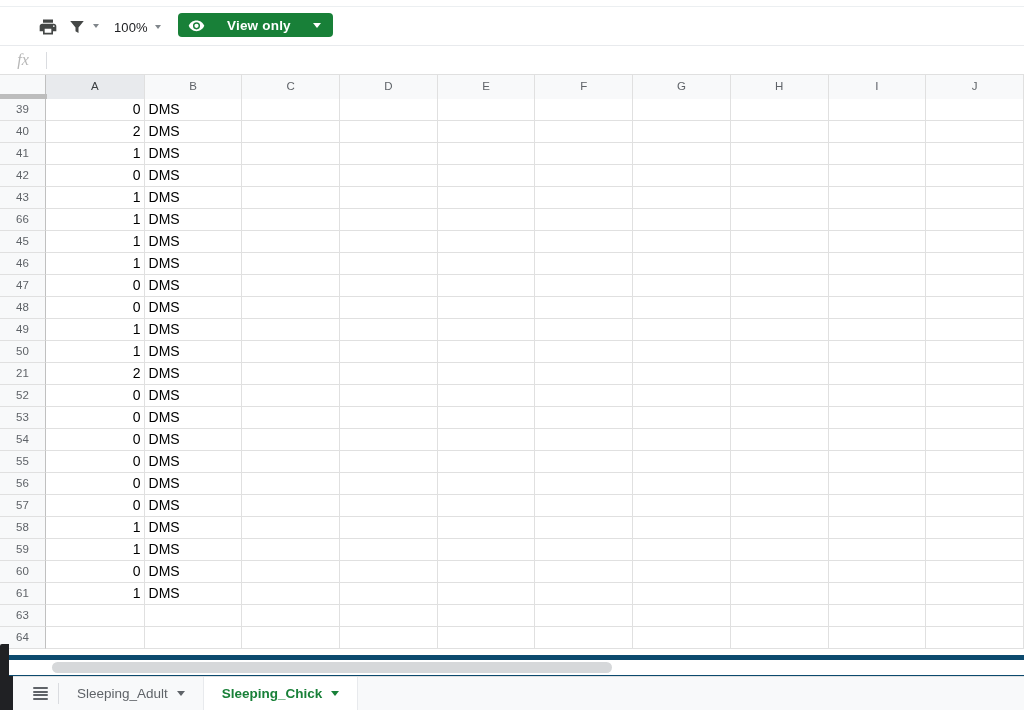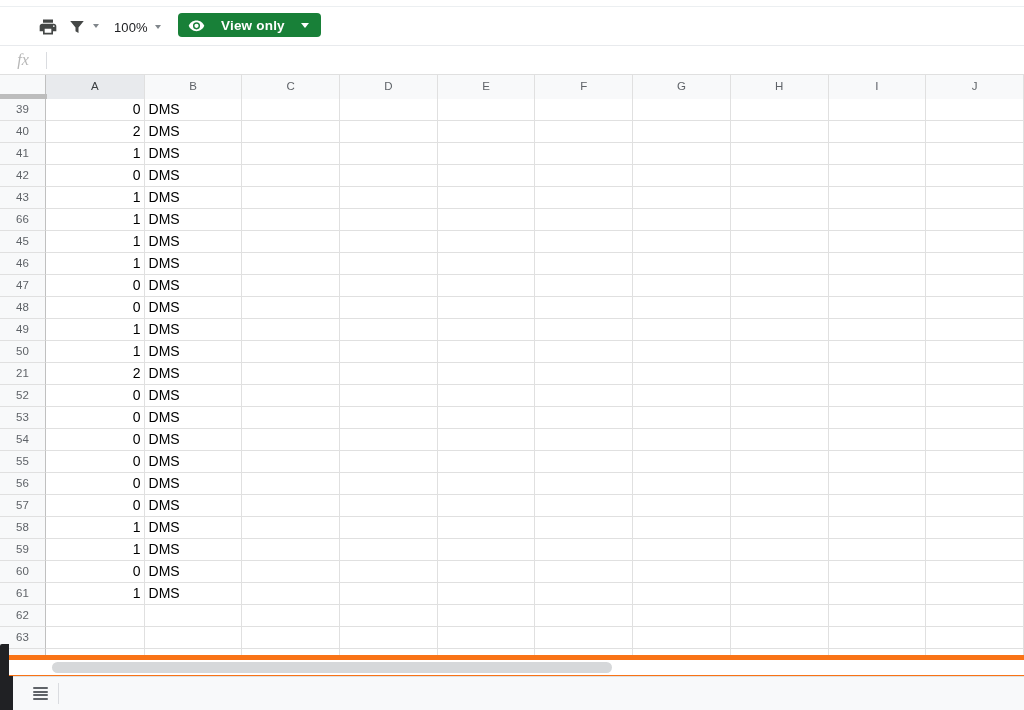--- a/index.html
+++ b/index.html
@@ -10,21 +10,21 @@
     overflow: hidden;
     background: #ffffff;
     font-family: "Liberation Sans", sans-serif;
     -webkit-font-smoothing: antialiased;
   }
 
   #app {
     position: relative;
     width: 1024px;
     height: 710px;
-    background: #f97316;
+    background: #0c4a6e;
   }
 
   
   .toolbar {
     position: absolute;
     top: 0;
     left: 0;
     width: 1024px;
     height: 46px;
     background: #ffffff;
@@ -93,21 +93,21 @@
     border-top-width: 5.5px;
   }
 
   .view-only-btn {
     position: absolute;
     top: 13px;
     left: 178px;
     height: 24px;
     display: flex;
     align-items: center;
-    gap: 16px;
+    gap: 22px;
     padding: 0 12px 0 10px;
     background: #188038;
     border-radius: 4px;
     cursor: pointer;
     box-sizing: border-box;
   }
   .view-only-label {
     font-size: 13.5px;
     font-weight: bold;
     color: #ffffff;
@@ -704,33 +704,20 @@
           <div class="cell txt" style="width: 100px;"></div>
           <div class="cell txt" style="width: 100px;"></div>
           <div class="cell txt" style="width: 100px;"></div>
           <div class="cell txt" style="width: 100px;"></div>
           <div class="cell txt" style="width: 100px;"></div>
           <div class="cell txt" style="width: 100px;"></div>
           <div class="cell txt" style="width: 100px;"></div>
           <div class="cell txt" style="width: 100px;"></div>
         </div>
         <div class="grid-row">
-          <div class="row-header">62</div>
-          <div class="cell num" style="width: 101px;"></div>
-          <div class="cell txt" style="width: 100px;"></div>
-          <div class="cell txt" style="width: 100px;"></div>
-          <div class="cell txt" style="width: 100px;"></div>
-          <div class="cell txt" style="width: 100px;"></div>
-          <div class="cell txt" style="width: 100px;"></div>
-          <div class="cell txt" style="width: 100px;"></div>
-          <div class="cell txt" style="width: 100px;"></div>
-          <div class="cell txt" style="width: 100px;"></div>
-          <div class="cell txt" style="width: 100px;"></div>
-        </div>
-        <div class="grid-row">
           <div class="row-header">63</div>
           <div class="cell num" style="width: 101px;"></div>
           <div class="cell txt" style="width: 100px;"></div>
           <div class="cell txt" style="width: 100px;"></div>
           <div class="cell txt" style="width: 100px;"></div>
           <div class="cell txt" style="width: 100px;"></div>
           <div class="cell txt" style="width: 100px;"></div>
           <div class="cell txt" style="width: 100px;"></div>
           <div class="cell txt" style="width: 100px;"></div>
           <div class="cell txt" style="width: 100px;"></div>
@@ -758,18 +745,28 @@
   <div class="sheet-bar">
     <div class="all-sheets-btn">
       <span class="hamburger">
         <span></span>
           <span></span>
           <span></span>
           <span></span>
       </span>
     </div>
     <div class="sheet-sep"></div>
+    <div id="sheet-tabs" style="display:flex;align-items:stretch;">
+        <div class="sheet-tab">
+          <span>Sleeping_Adult</span>
+          <span class="caret-down"></span>
+        </div>
+        <div class="sheet-tab active">
+          <span>Sleeping_Chick</span>
+          <span class="caret-down"></span>
+        </div>
+      </div>
   </div>
 
   <div class="left-edge"></div>
   <div class="left-edge-2"></div>
 
 </div>
 
 </body></html>

